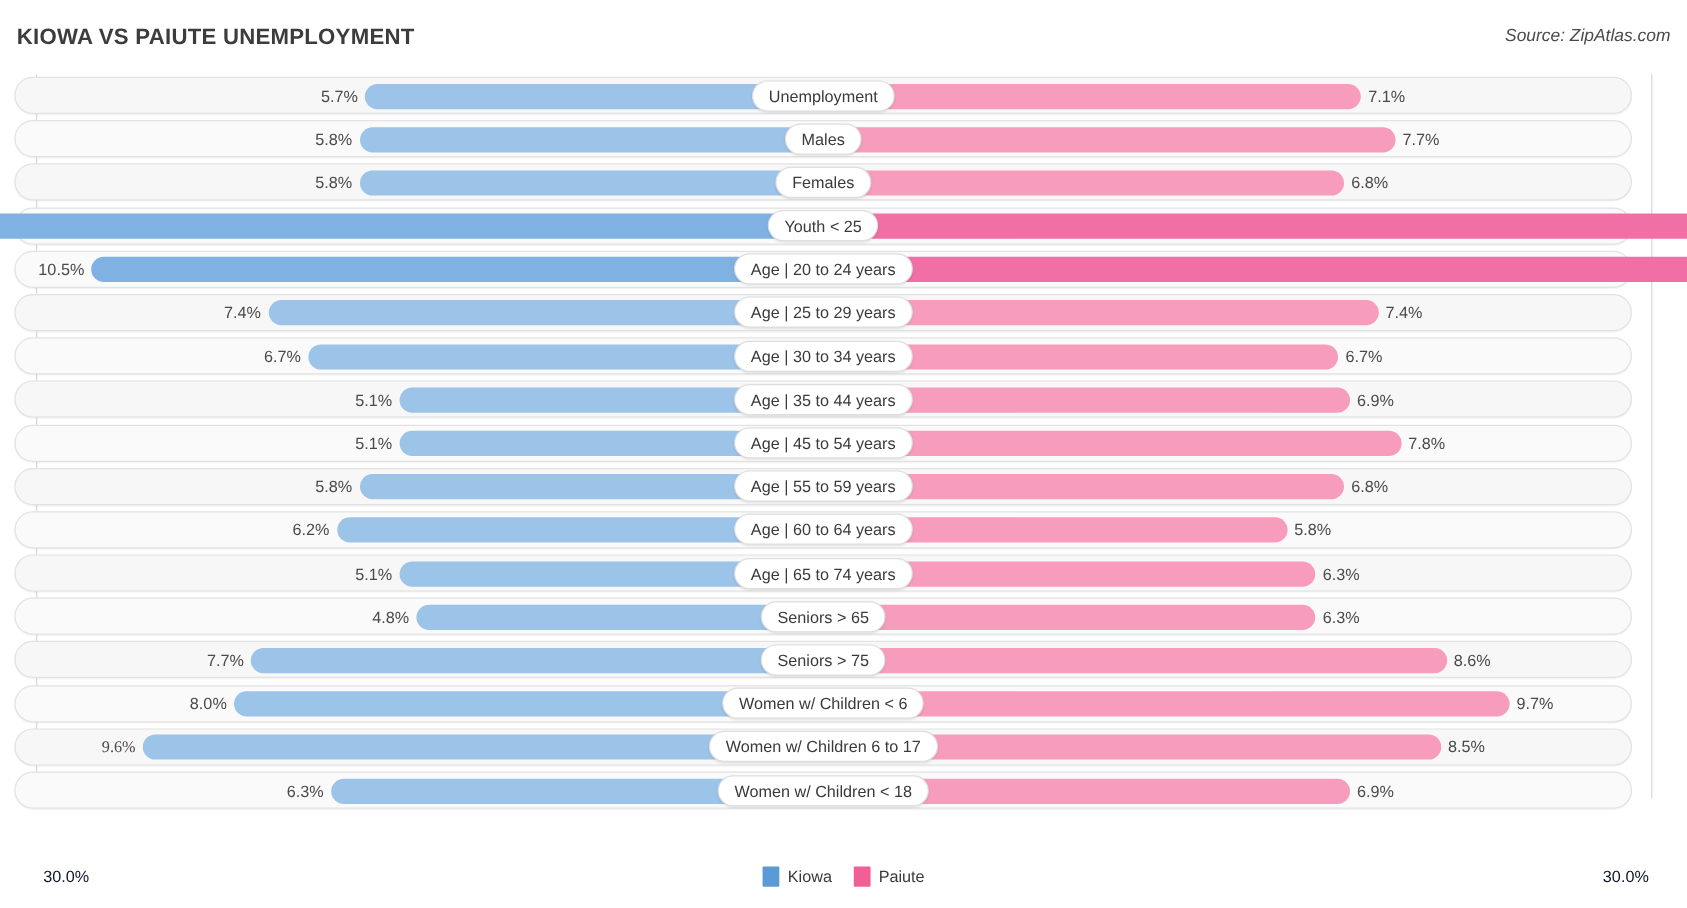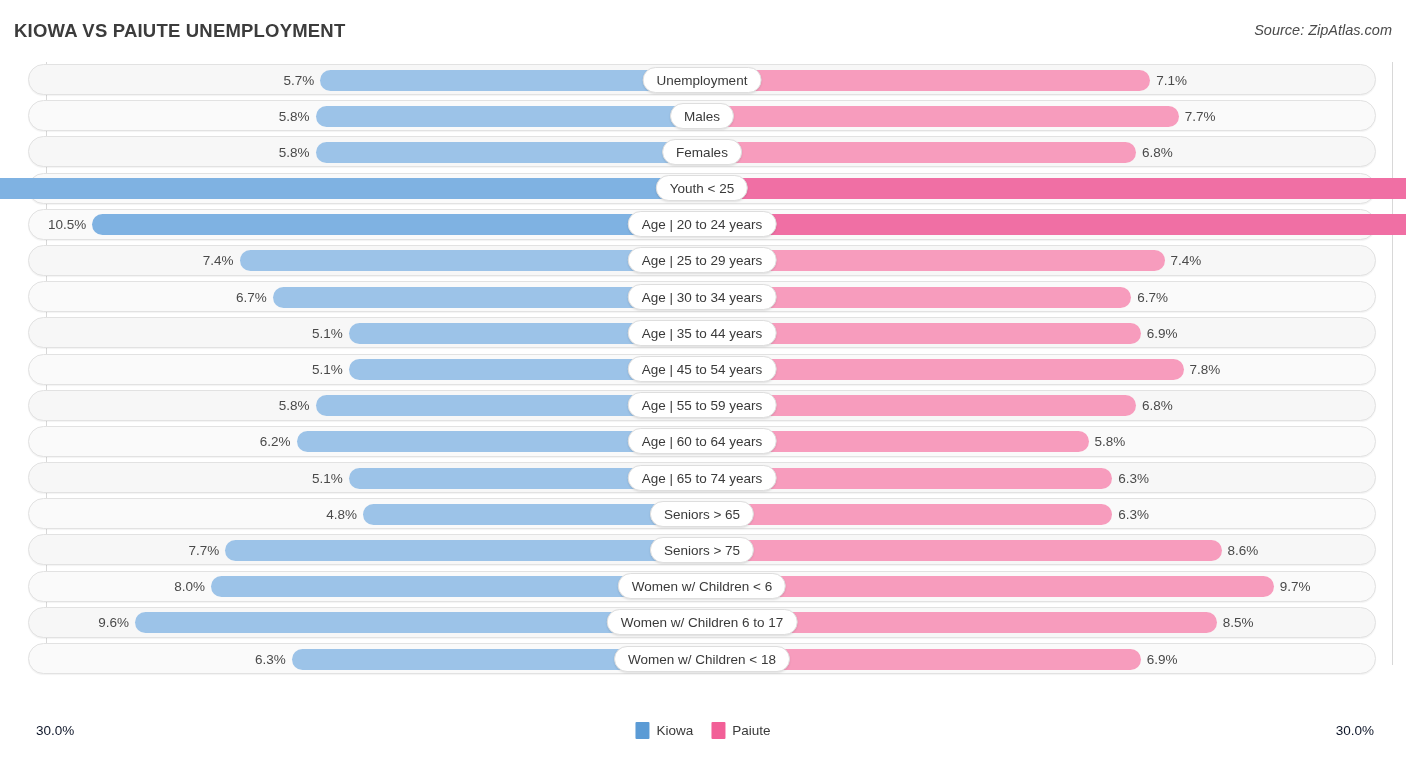--- a/index.html
+++ b/index.html
@@ -39,21 +39,21 @@
     top: 22px;
     font-size: 14.5px;
     font-style: italic;
     color: #4a4a4a;
     white-space: nowrap;
   }
 
   
   .plot {
     position: absolute;
-    left: 16px;
+    left: 0;
     top: 62px;
     width: 1372px;
     height: 655px;
     padding-left: 28px;
   }
   .gridline {
     position: absolute;
     top: 0;
     bottom: 52px;
     width: 1px;
@@ -306,21 +306,21 @@
           <div class="bar left kiowa" style="width: 474px;"></div>
           <div class="bar right paiute" style="width: 554.75px;"></div>
           <div class="val left" style="margin-right: 480px;">8.0%</div>
           <div class="val right" style="margin-left: 560.75px;">9.7%</div>
           <div class="center-label">Women w/ Children &lt; 6</div>
         </div>
         <div class="row">
           <div class="row-track"></div>
           <div class="bar left kiowa" style="width: 550px;"></div>
           <div class="bar right paiute" style="width: 497.75px;"></div>
-          <div class="val left" style="margin-right: 556px;">9.6%</div>
+          <div class="val left" style="margin-right: 556px; font-family: Liberation Serif, serif;">9.6%</div>
           <div class="val right" style="margin-left: 503.75px;">8.5%</div>
           <div class="center-label">Women w/ Children 6 to 17</div>
         </div>
         <div class="row alt">
           <div class="row-track"></div>
           <div class="bar left kiowa" style="width: 393.25px;"></div>
           <div class="bar right paiute" style="width: 421.75px;"></div>
           <div class="val left" style="margin-right: 399.25px;">6.3%</div>
           <div class="val right" style="margin-left: 427.75px;">6.9%</div>
           <div class="center-label">Women w/ Children &lt; 18</div>

